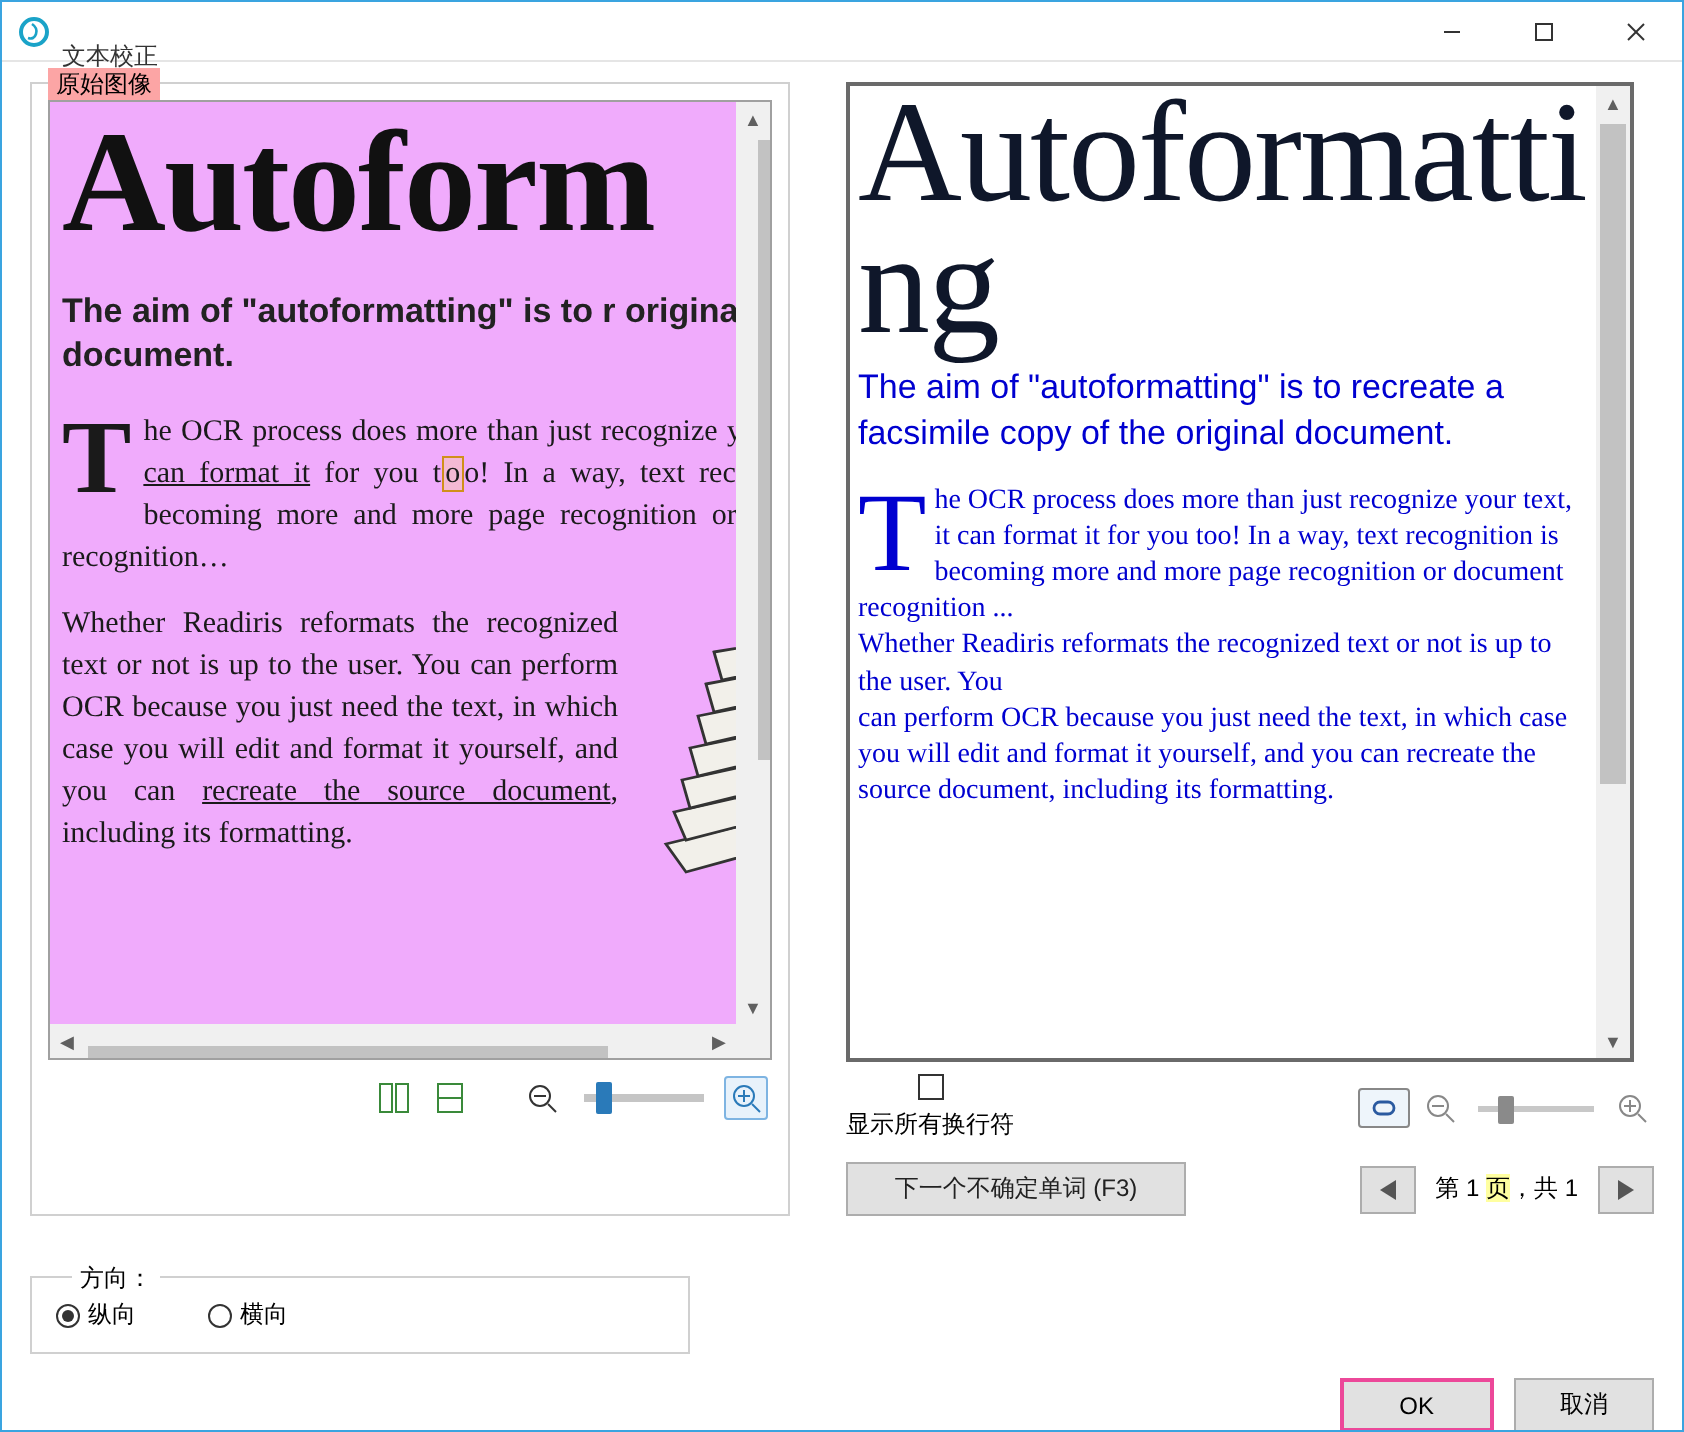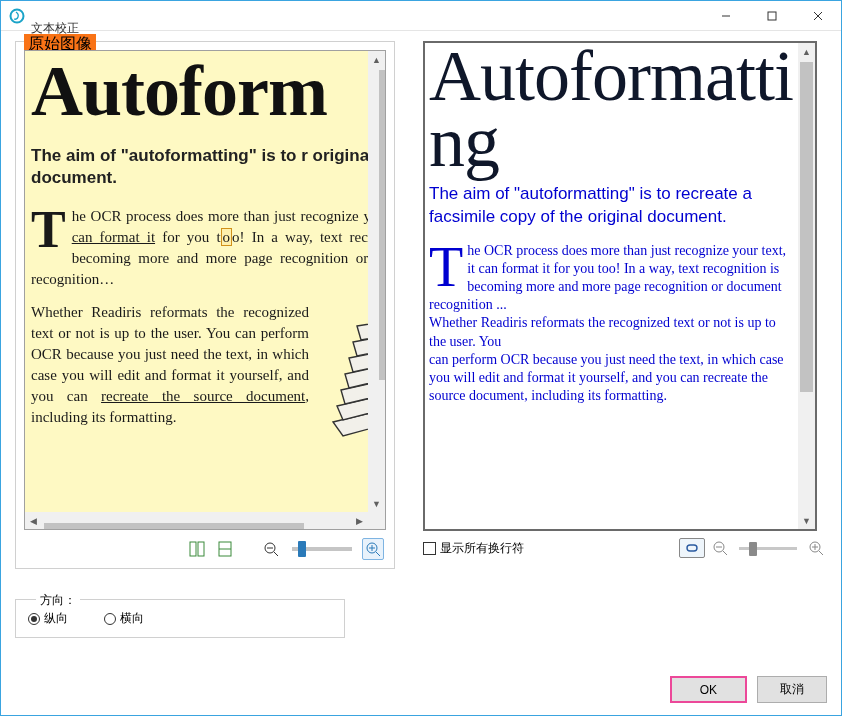--- a/index.html
+++ b/index.html
@@ -57,37 +57,37 @@
   .fieldset {
     border: 1px solid #d0d0d0;
     position: relative;
     padding: 8px 8px 8px 8px;
     width: 380px;
   }
   .fieldset .legend {
     position: absolute;
     top: -8px;
     left: 8px;
-    background: #f97316;
+    background: #fca5a5;
     padding: 0 4px;
-    font-size: 16px;
+    font-size: 12px;
   }
   .scan-wrap {
     border: 1px solid #a0a0a0;
     background: #f5f3ee;
     width: 362px;
     height: 480px;
     overflow: hidden;
     position: relative;
   }
   .scan-viewport {
     position: absolute;
     left: 0; top: 0; right: 17px; bottom: 17px;
     overflow: hidden;
-    background: #fef9c3;
+    background: #f0abfc;
   }
   .scan-content {
     padding: 6px 10px 6px 6px;
     font-family: "Times New Roman", serif;
     color: #1a1a1a;
     width: 420px;
   }
   .scan-h1 {
     font-family: "Times New Roman", serif;
     font-weight: bold;
@@ -216,21 +216,21 @@
     padding-top:6px;
   }
   .ocr-vsb { position:absolute; right:0; top:0; bottom:0; width:17px; background:#f0f0f0; display:flex; flex-direction:column; }
   .ocr-vsb .sb-thumb { left:2px; top:2px; width:13px; height:330px; }
 
   .right-toolbar1 {
     margin-top: 6px;
     display:flex; align-items:center;
     gap:4px;
   }
-  .checkbox-wrap { display:flex; align-items:center; gap:4px; margin-right:auto; }
+  .checkbox-wrap { display:flex; align-items:center; gap:4px; margin-right:auto;flex-direction:column; }
   .chkbox { width:13px; height:13px; border:1px solid #333; background:#fff; }
   .linkicon {
     width:26px; height:20px; border:1px solid #888; border-radius:2px;
     display:flex; align-items:center; justify-content:center;
     background:#eef5fb;
   }
   .zoom-slider-r { width:58px; height:3px; background:#c8c8c8; position:relative; margin:0 4px; }
   .zoom-slider-r .handle { position:absolute; top:-5px; left:10px; width:8px; height:14px; background:#8a8a8a; border-radius:1px; }
 
   .right-toolbar2 {
@@ -441,20 +441,37 @@
         <div class="icon-btn">
           <svg width="16" height="16">
               <circle cx="7" cy="7" r="5" fill="none" stroke="#888"></circle>
               <line x1="4" y1="7" x2="10" y2="7" stroke="#888"></line>
               <line x1="7" y1="4" x2="7" y2="10" stroke="#888"></line>
               <line x1="11" y1="11" x2="15" y2="15" stroke="#888"></line>
             </svg>
         </div>
       </div>
 
+      <div class="right-toolbar2">
+        <div class="btn">下一个不确定单词 (F3)</div>
+        <div style="flex:1"></div>
+        <div class="pagenav-btn">
+          <svg width="10" height="12">
+              <polygon points="9,1 1,6 9,11" fill="#555"></polygon>
+            </svg>
+        </div>
+        <span class="pagelabel">
+          <span>第 1 </span><span class="hl">页</span><span>，共 1</span>
+        </span>
+        <div class="pagenav-btn">
+          <svg width="10" height="12">
+              <polygon points="1,1 9,6 1,11" fill="#555"></polygon>
+            </svg>
+        </div>
+      </div>
     </div>
   </div>
 
   <div class="dir-group">
     <span class="legend">方向：</span>
     <div class="radio-row">
       <label class="radio selected">
         <span class="dot"></span>
         <span>纵向</span>
       </label>

